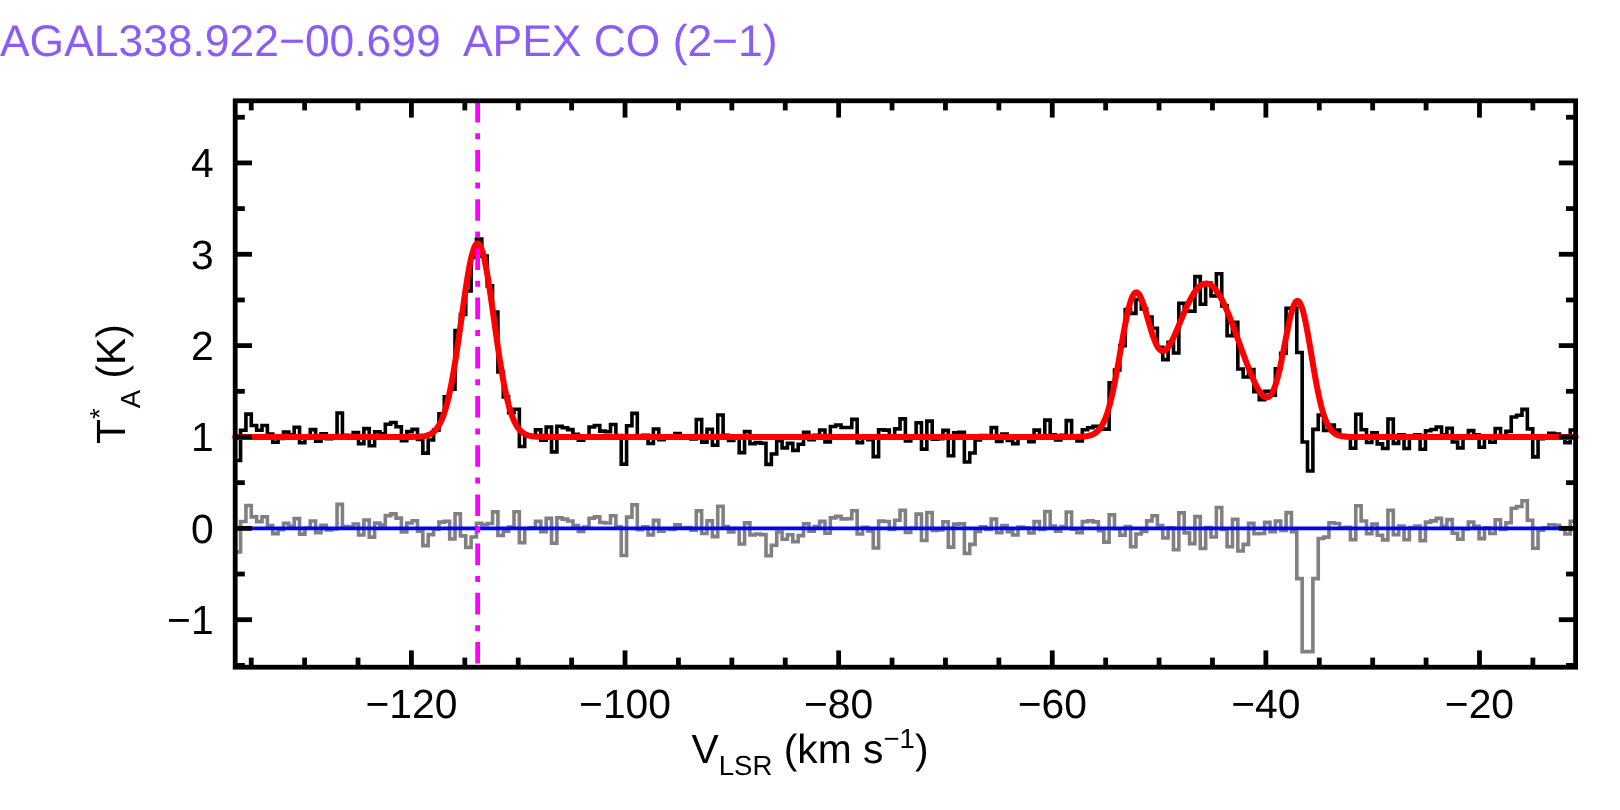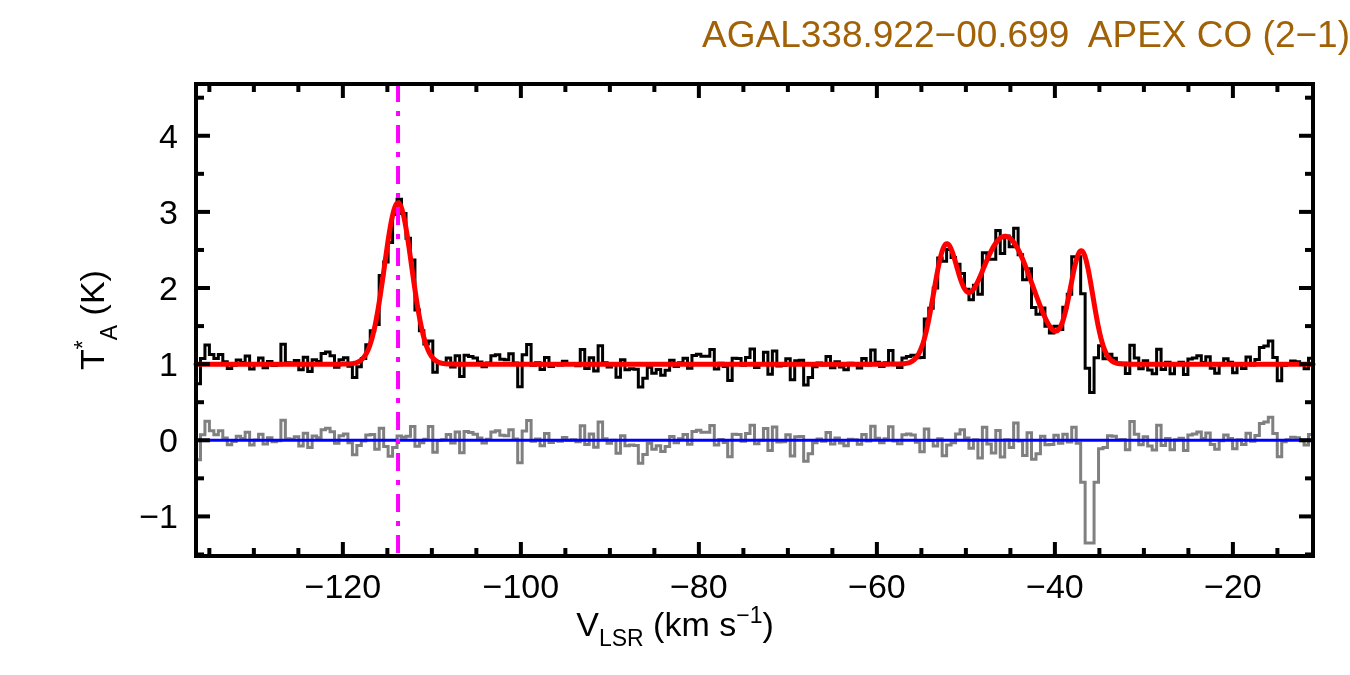--- a/index.html
+++ b/index.html
@@ -17,24 +17,24 @@
     position: relative;
     width: 1350px;
     height: 675px;
     background: #ffffff;
   }
   #plot-title {
     position: absolute;
     top: 14px;
     left: 0;
     width: 1350px;
-    text-align: right;
+    text-align: left;
     font-size: 37px;
     font-family: "Liberation Sans", sans-serif;
-    color: #a16207;
+    color: #8b5cf6;
     letter-spacing: 0px;
     white-space: pre;
   }
   #chart-svg {
     position: absolute;
     top: 0;
     left: 0;
   }
   .axis-tick-label {
     font-family: "Liberation Sans", sans-serif;

